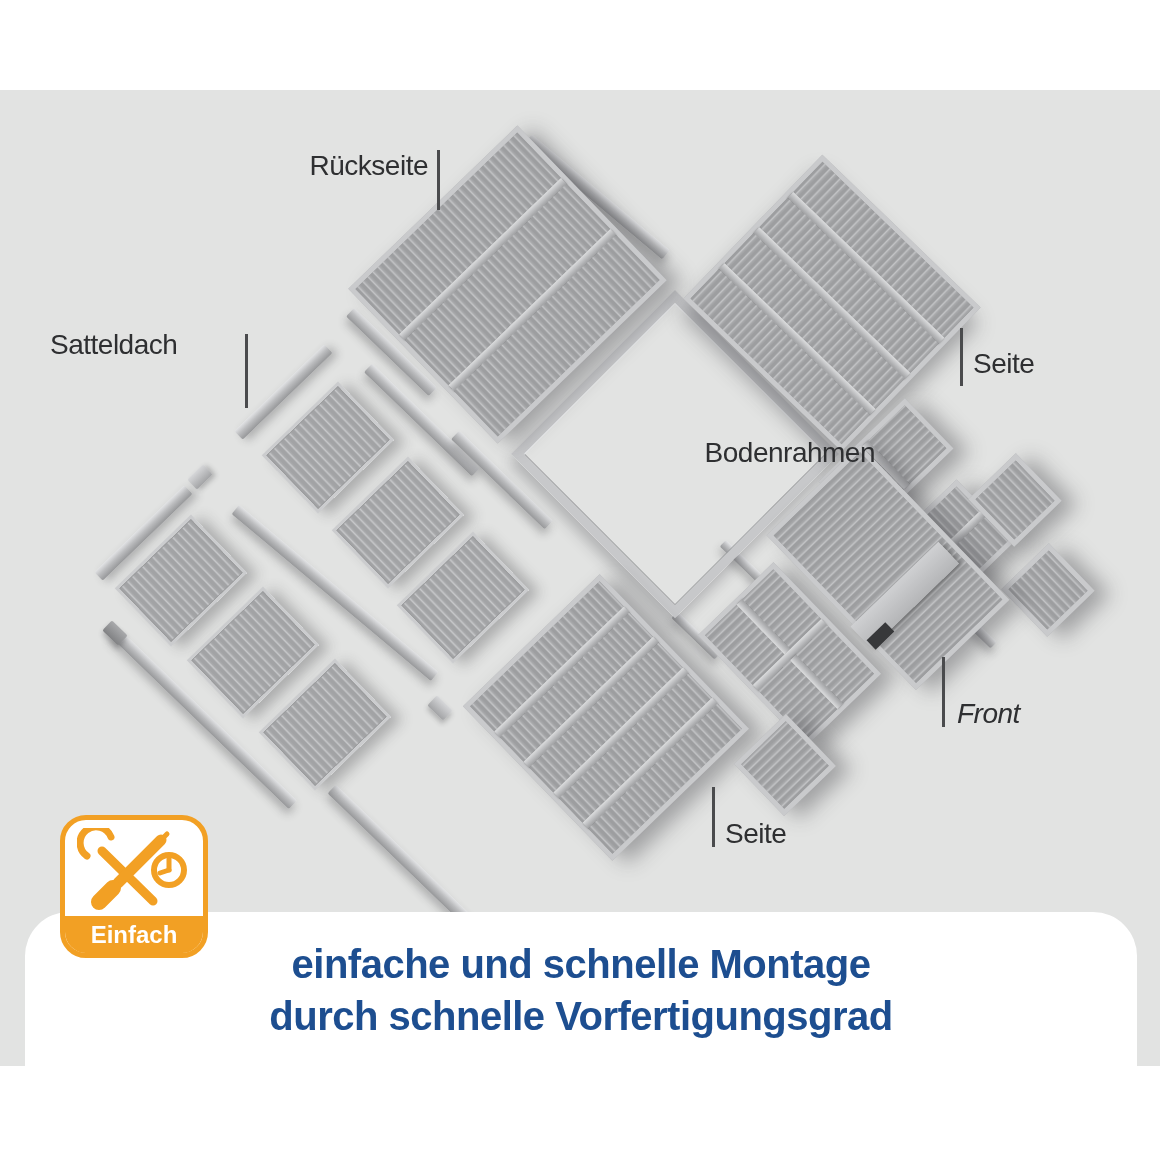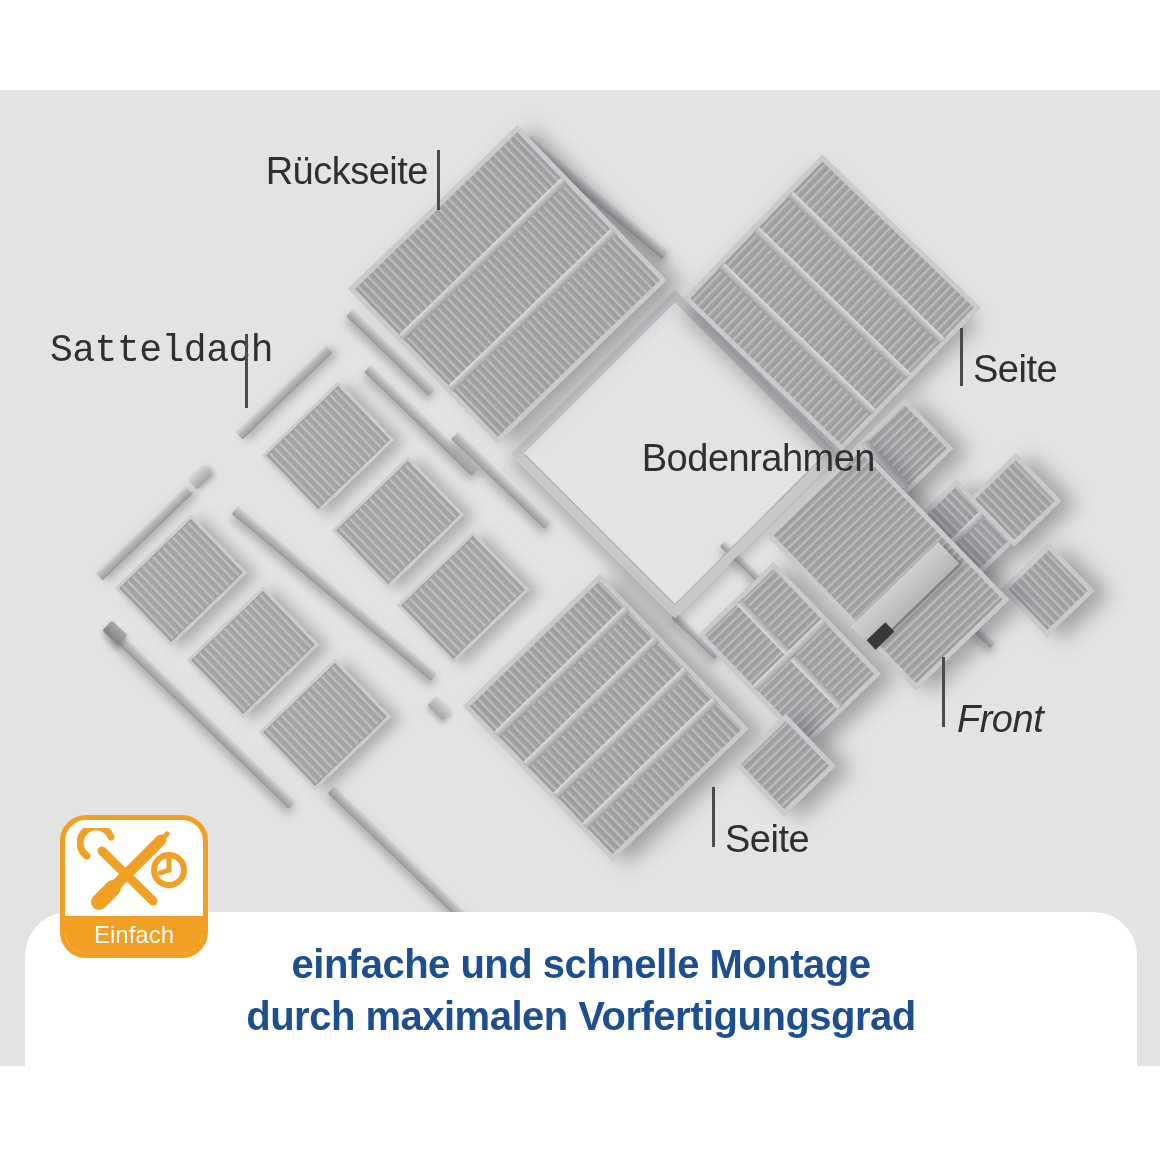--- a/index.html
+++ b/index.html
@@ -25,28 +25,28 @@
   .beam.thin{height:9px;}
   .cap{width:22px;height:14px;border-radius:2px;
        background:linear-gradient(180deg,#d6d7d9,#a2a3a5);box-shadow:2px 3px 5px rgba(55,55,60,.3);}
   .cap.dark{background:linear-gradient(180deg,#a9aaac,#808183);}
   .frame{border:9px solid #c7c8ca;background:transparent;
          box-shadow:5px 8px 14px rgba(55,55,60,.28), inset 1px 1px 0 #ecedef, inset -1px -1px 0 #98999b;}
   .plank{position:absolute;left:-8px;right:6px;top:58%;height:30px;
          background:linear-gradient(180deg,#cfd0d2,#b4b5b7);box-shadow:2px 3px 5px rgba(0,0,0,.3);}
   .handle{position:absolute;left:2px;bottom:-4px;width:26px;height:13px;background:#37383a;}
   
-  .lbl{position:absolute;color:#2e2f31;font-size:38px;letter-spacing:-0.5px;white-space:nowrap;}
+  .lbl{position:absolute;color:#2e2f31;font-size:28px;letter-spacing:-0.5px;white-space:nowrap;}
   .tick{position:absolute;width:3px;background:#4a4b4d;}
   
   .badge{position:absolute;left:60px;top:815px;width:148px;height:143px;border:5px solid #F2A024;
          border-radius:26px;background:#fff;overflow:hidden;box-sizing:border-box;}
   .badge-band{position:absolute;left:0;right:0;bottom:0;height:37px;background:#F2A024;
               display:flex;align-items:center;justify-content:center;}
-  .badge-band span{color:#fff;font-size:24px;font-weight:normal;}
+  .badge-band span{color:#fff;font-size:24px;font-weight:bold;}
   .badge-icon{position:absolute;left:12px;top:8px;}
   
   .headline{position:absolute;left:25px;right:23px;top:938px;text-align:center;
             color:#1D4E90;font-size:40px;font-weight:bold;line-height:52px;letter-spacing:-0.5px;}
 </style>
 </head>
 <body>
 
 <div class="stage">
   <div class="bg-gray"></div>
@@ -147,21 +147,21 @@
       <div class="rib-h"></div>
       <div class="plank">
         <div class="handle"></div>
       </div>
     </div>
   </div>
 
   <div class="lbl" style="right:732px;top:150px;">Rückseite</div>
   <div class="tick" style="left:437px;top:150px;height:60px;"></div>
 
-  <div class="lbl" style="left:50px;top:329px;font-family:Liberation Mono, monospace;">Satteldach</div>
+  <div class="lbl" style="left:50px;top:329px;">Satteldach</div>
   <div class="tick" style="left:245px;top:334px;height:74px;"></div>
 
   <div class="tick" style="left:960px;top:328px;height:58px;"></div>
   <div class="lbl" style="left:973px;top:348px;">Seite</div>
 
   <div class="lbl" style="left:475px;top:437px;width:400px;text-align:right;">Bodenrahmen</div>
 
   <div class="tick" style="left:942px;top:657px;height:70px;"></div>
   <div class="lbl" style="left:957px;top:698px;font-style:italic;">Front</div>
 
@@ -181,15 +181,15 @@
       <line x1="92" y1="42" x2="92" y2="31" stroke="#F2A024" stroke-width="5" stroke-linecap="round"></line>
       <line x1="92" y1="42" x2="83" y2="45" stroke="#F2A024" stroke-width="5" stroke-linecap="round"></line>
     </svg>
     <div class="badge-band">
       <span>Einfach</span>
     </div>
   </div>
 
   <div class="headline">
     <div>einfache und schnelle Montage</div>
-    <div>durch maximalen Vorfertigungsgrad</div>
+    <div>durch schnelle Vorfertigungsgrad</div>
   </div>
 </div>
 
 </body></html>

